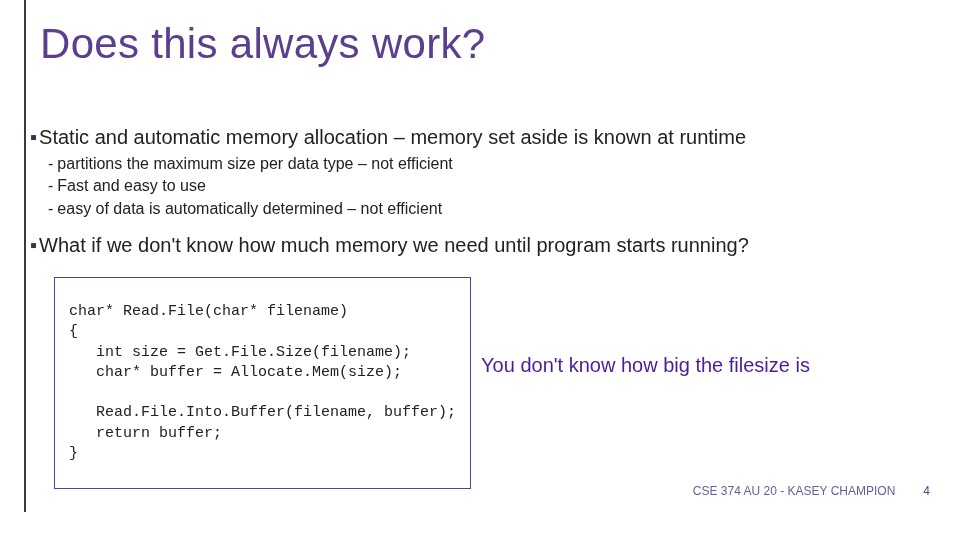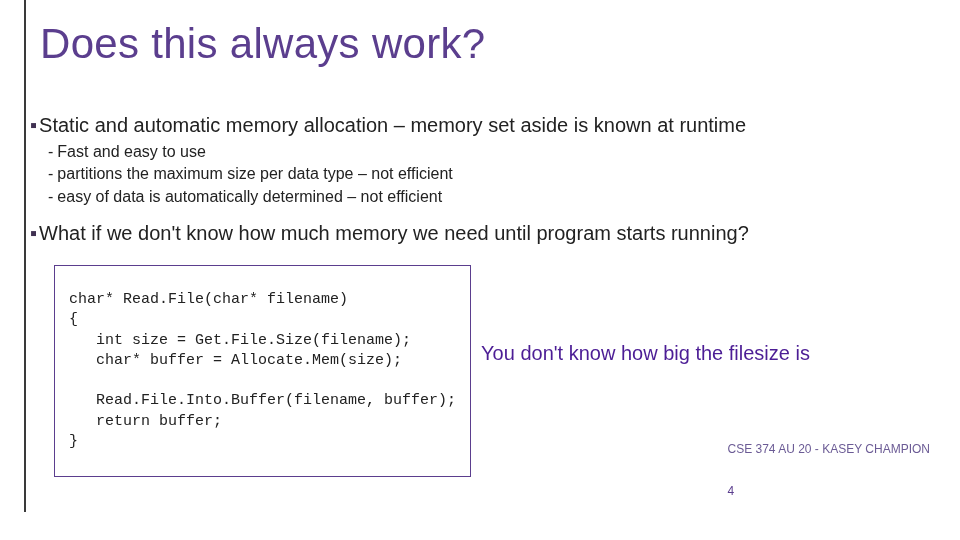--- a/index.html
+++ b/index.html
@@ -1,50 +1,50 @@
 <!DOCTYPE html>
 <html><head>
 <meta charset="utf-8">
 <style>
   * { box-sizing: border-box; margin: 0; padding: 0; }
   html, body { width: 960px; height: 540px; font-family: "Segoe UI", Arial, sans-serif; background: #fff; color: #222; }
   .slide { position: relative; width: 960px; height: 512px; }
   .left-rule { position: absolute; left: 24px; top: 0; bottom: 0; width: 2px; background: #3a3a3a; }
   .title-wrap { position: absolute; left: 40px; top: 20px; }
   h1.title { font-size: 42px; font-weight: 300; color: #5b3e8e; letter-spacing: 0.3px; }
-  .body { position: absolute; left: 30px; top: 108px; right: 30px; }
+  .body { position: absolute; left: 30px; top: 120px; right: 30px; }
   .h2 { font-size: 20px; font-weight: 400; color: #222; margin-top: 6px; }
   .h2 .bullet { color: #403152; font-weight: 700; margin-right: 2px; }
   .sub { margin-left: 18px; margin-top: 4px; }
   .sub div { font-size: 16px; font-weight: 400; color: #222; line-height: 1.4; }
   .sub .dash { margin-right: 4px; }
   .code-row { display: flex; align-items: center; margin-top: 20px; margin-left: 24px; }
   pre.code { font-family: "Courier New", monospace; font-size: 15px; line-height: 1.35; border: 1.5px solid #5b3e8e; padding: 24px 14px; white-space: pre; color: #222; }
   .annot { font-size: 20px; color: #4c1d95; margin-left: 10px; font-weight: 400; position: relative; top: -18px; }
-  .footer { position: absolute; bottom: 14px; right: 30px; font-size: 12px; color: #6b5b95; display: flex; gap: 28px; align-items: baseline; flex-direction: column; }
+  .footer { position: absolute; bottom: 14px; right: 30px; font-size: 12px; color: #6b5b95; display: flex; gap: 28px; align-items: baseline; }
   .footer .page { color: #5b3e8e; }
 </style>
 </head>
 <body>
 
 <div class="slide">
   <div class="left-rule"></div>
 
   <div class="title-wrap">
     <h1 class="title">Does this always work?</h1>
   </div>
 
   <div class="body">
 
     <div class="h2">
       <span class="bullet">▪</span><span>Static and automatic memory allocation – memory set aside is known at runtime</span>
     </div>
     <div class="sub">
+      <div><span class="dash">-</span><span>partitions the maximum size per data type – not efficient</span></div>
       <div><span class="dash">-</span><span>Fast and easy to use</span></div>
-      <div><span class="dash">-</span><span>partitions the maximum size per data type – not efficient</span></div>
       <div><span class="dash">-</span><span>easy of data is automatically determined – not efficient</span></div>
     </div>
 
     <div class="h2" style="margin-top:14px;">
       <span class="bullet">▪</span><span>What if we don't know how much memory we need until program starts running?</span>
     </div>
 
     <div class="code-row">
       <pre class="code">char* Read.File(char* filename)
 {

